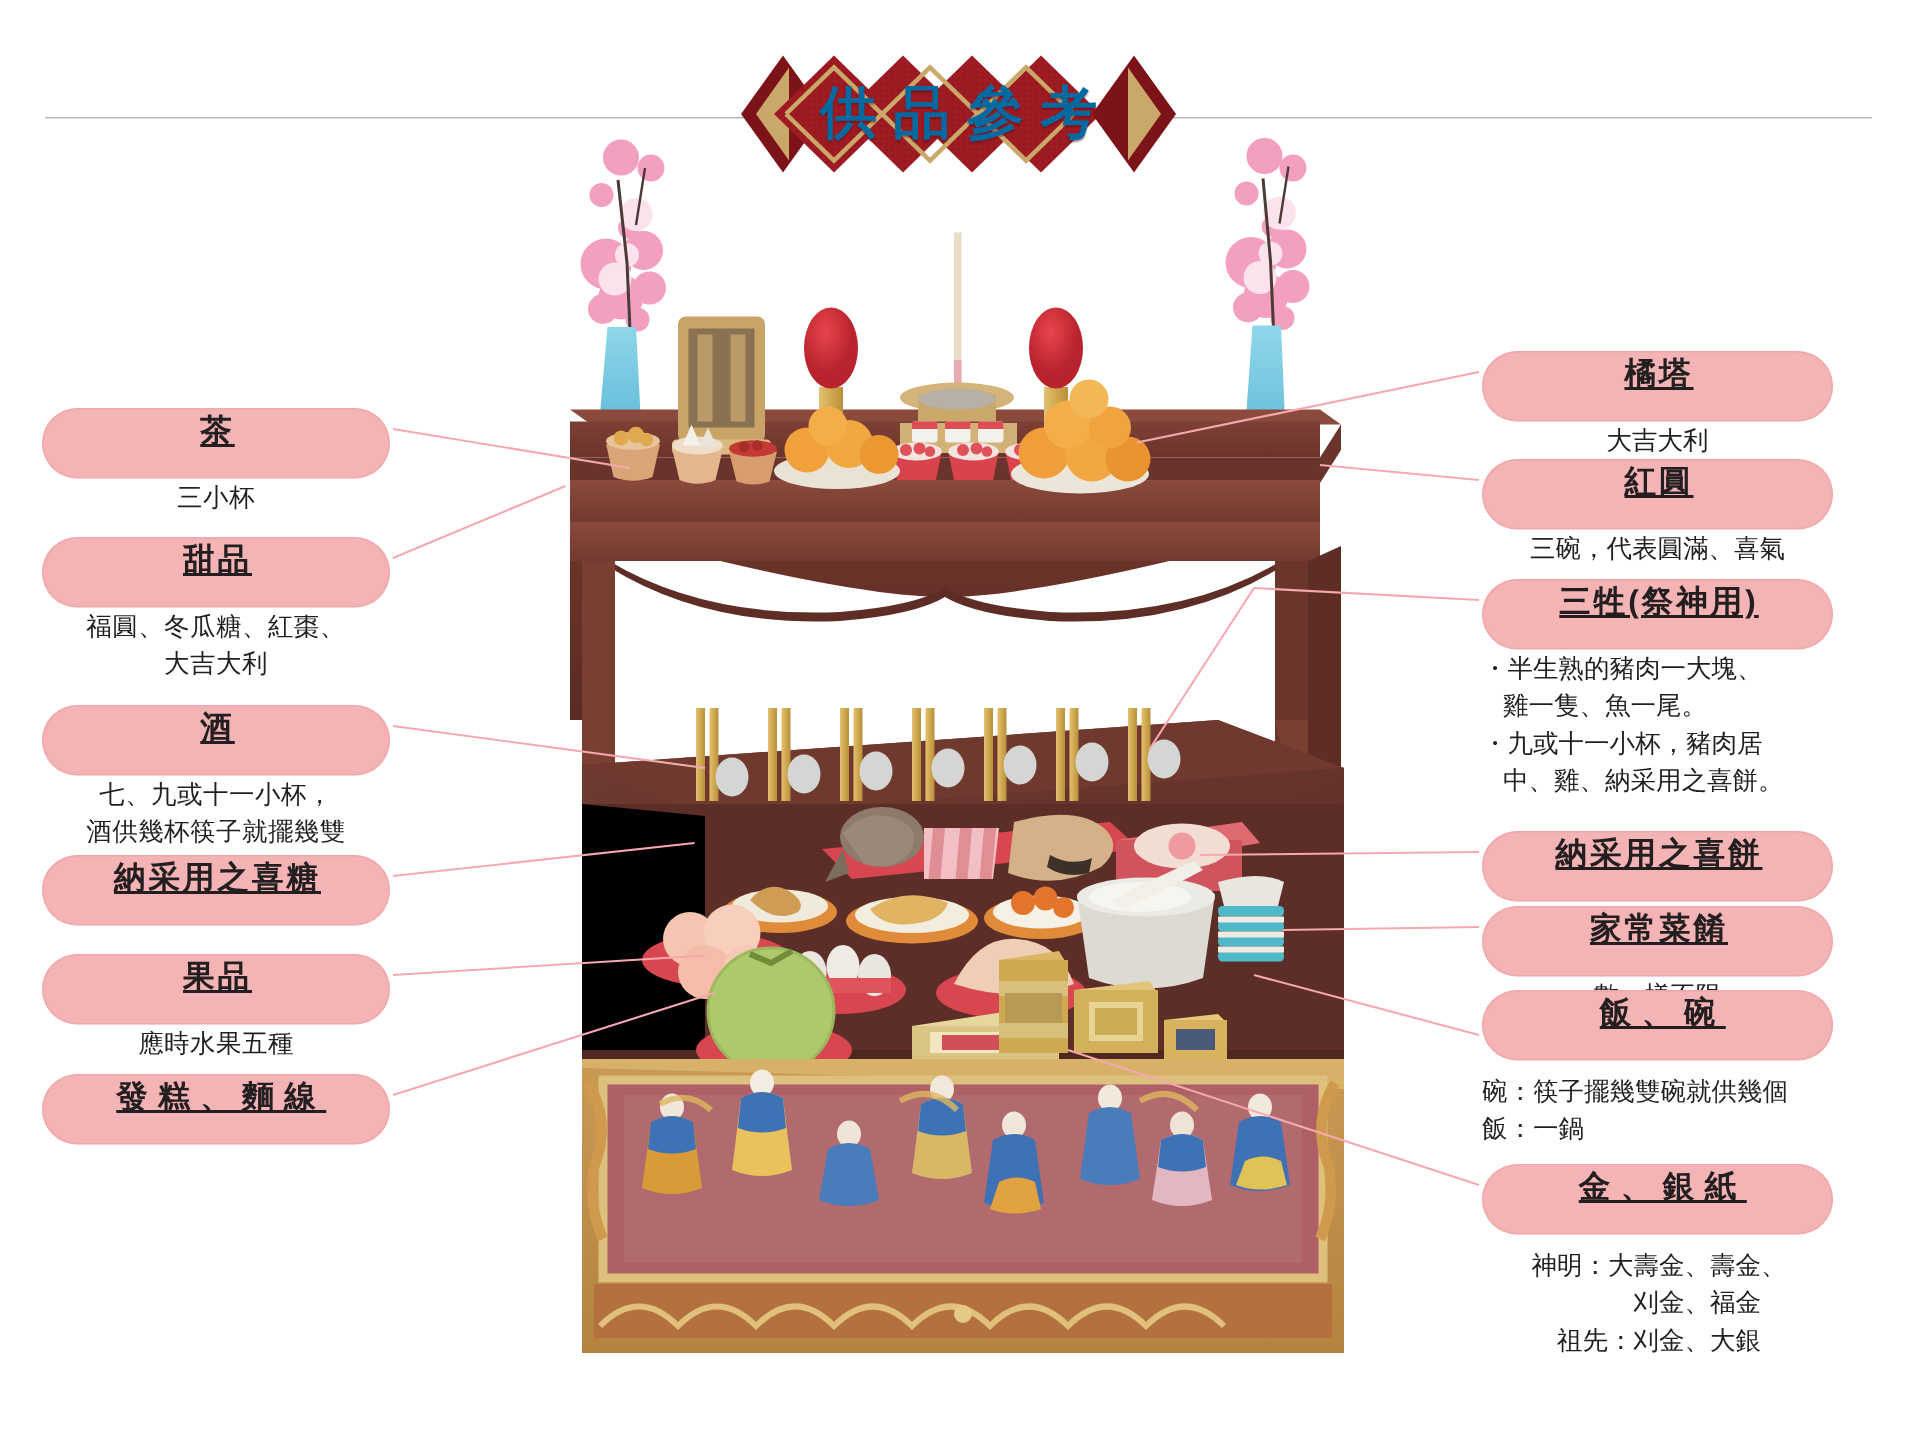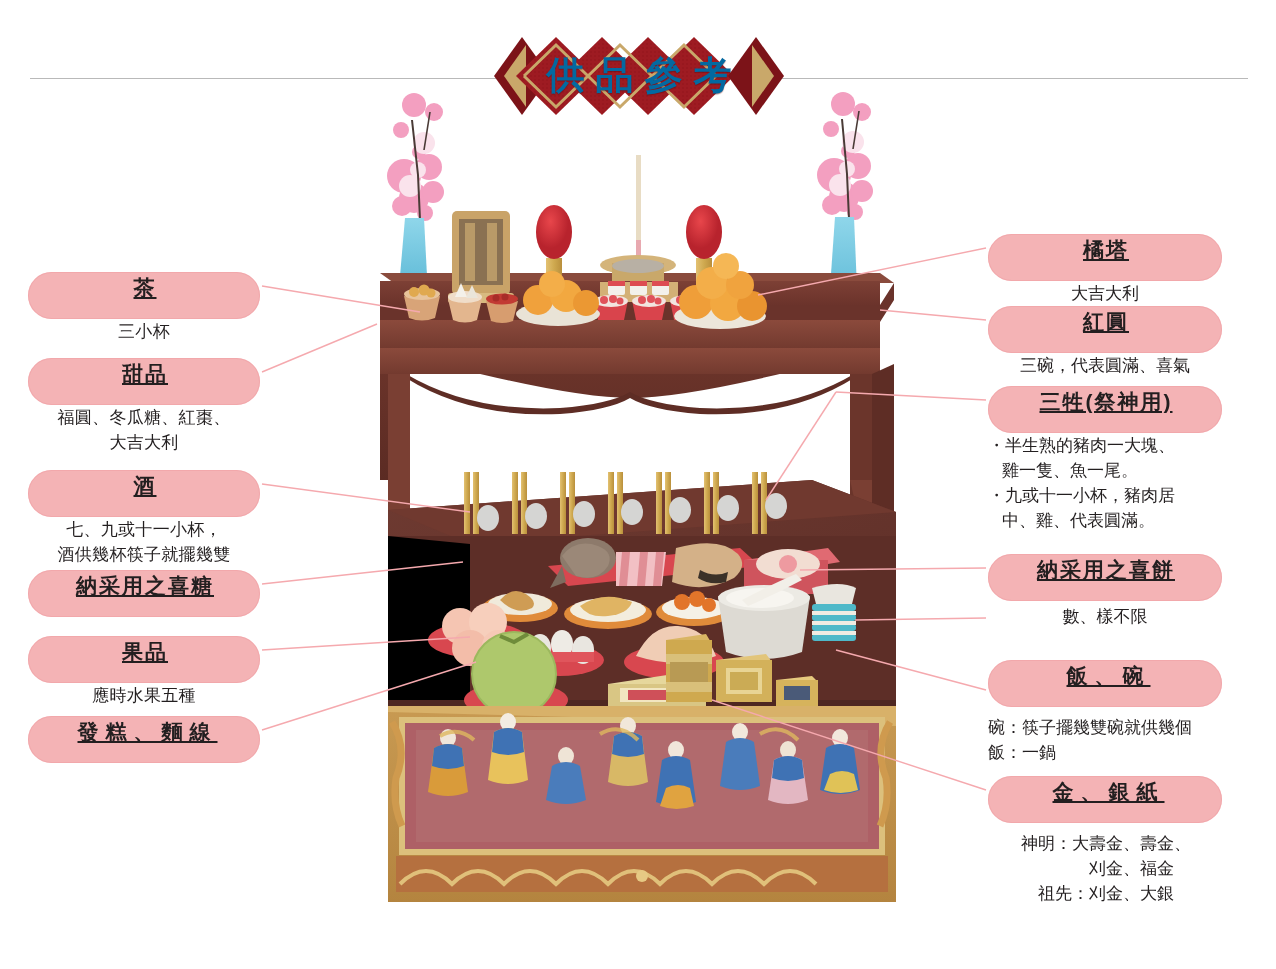--- a/index.html
+++ b/index.html
@@ -585,27 +585,28 @@
       <div class="desc">
         <span class="bullet-row">三碗，代表圓滿、喜氣</span>
       </div>
     </div>
     <div class="callout col-right" style="top: 386px;">
       <div class="pill">三牲(祭神用)</div>
       <div class="desc left-align" style="">
         <span class="bullet-row" style="padding-left: 0px;">・半生熟的豬肉一大塊、</span>
         <span class="bullet-row" style="padding-left: 14px;">雞一隻、魚一尾。</span>
         <span class="bullet-row" style="padding-left: 0px;">・九或十一小杯，豬肉居</span>
-        <span class="bullet-row" style="padding-left: 14px;">中、雞、代表圓滿。</span>
+        <span class="bullet-row" style="padding-left: 14px;">中、雞、納采用之喜餅。</span>
       </div>
     </div>
     <div class="callout col-right" style="top: 554px;">
       <div class="pill">納采用之喜餅</div>
     </div>
     <div class="callout col-right" style="top: 604px;">
+      <div class="pill">家常菜餚</div>
       <div class="desc">
         <span class="bullet-row">數、樣不限</span>
       </div>
     </div>
     <div class="callout col-right" style="top: 660px;">
       <div class="pill wide-gap">飯、碗</div>
       <div class="desc left-align" style="margin-top: 8px;">
         <span class="bullet-row">碗：筷子擺幾雙碗就供幾個</span>
         <span class="bullet-row">飯：一鍋</span>
       </div>

